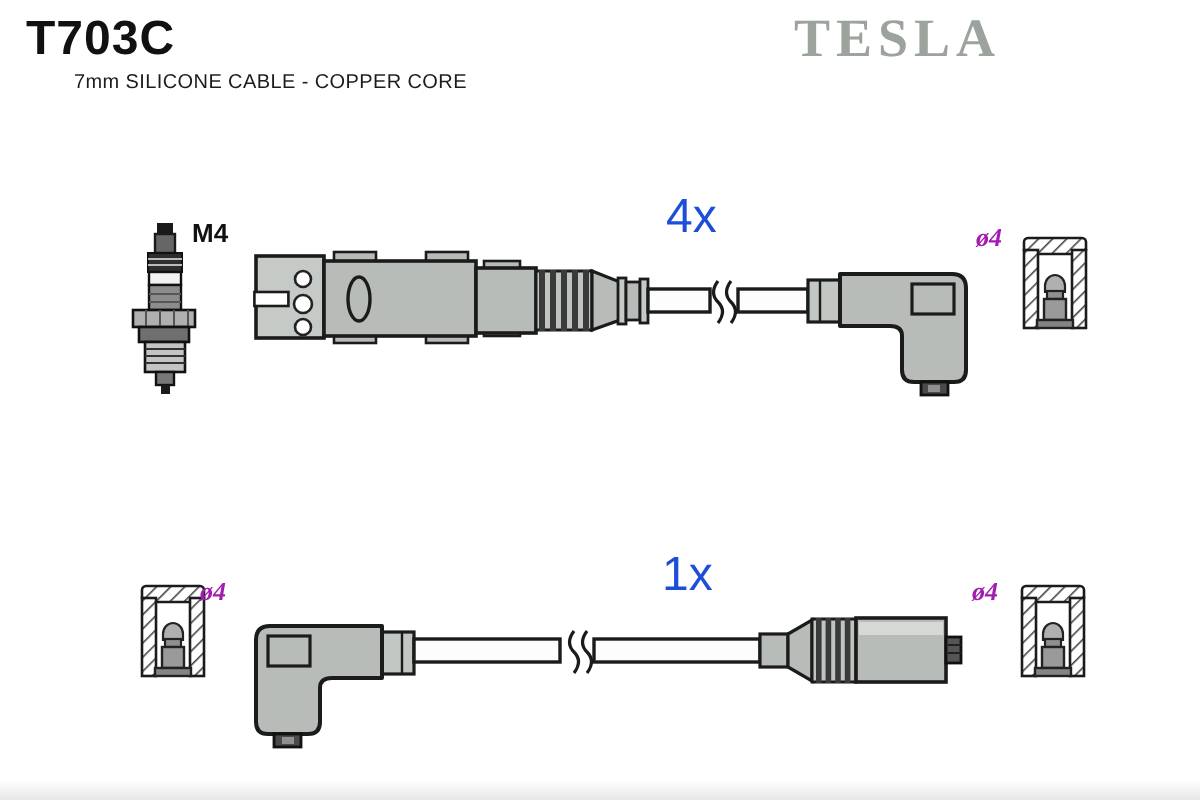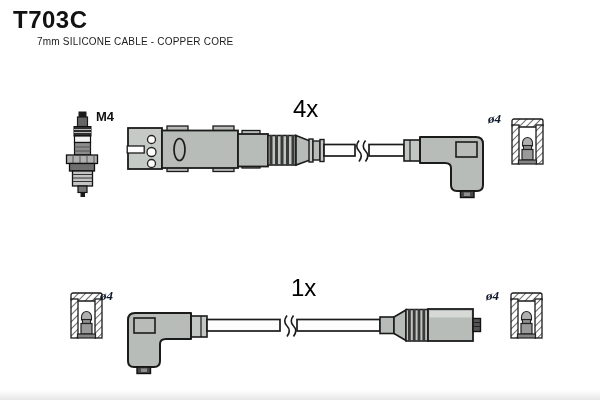--- a/index.html
+++ b/index.html
@@ -7,27 +7,27 @@
     position:relative; width:600px; height:400px; background:#ffffff;
     overflow:hidden; font-family:"Liberation Sans", sans-serif; color:#111;text-decoration:underline;
   }
   .abs { position:absolute; white-space:nowrap; }
   .part-number { left:13px; top:6px; font-size:24px; font-weight:bold; letter-spacing:0.5px; }
   .description { left:14px; top:36px; font-size:10px; letter-spacing:0.2px; color:#1c1c1c;margin-left:23px; }
   .brand-logo {
     left:397px; top:4px; font-family:"Liberation Serif", serif;
     font-size:27px; font-weight:bold; letter-spacing:3px; color:#9ca39c;
   }
-  .qty-label { font-size:24px; font-weight:400; color:#000000; }
+  .qty-label { font-size:24px; font-weight:400; color:#1d4ed8;margin-left:40px; }
   .qty-top { left:293px; top:95px; }
   .qty-bottom { left:291px; top:274px;text-align:right; }
   .thread-label { left:96px; top:109px; font-size:13px; font-weight:600; }
   .dia-label {
     font-family:"Liberation Serif", serif; font-style:italic; font-weight:bold;
-    font-size:13px; color:#0f172a;
+    font-size:13px; color:#a21caf;
   }
   .dia-top-right { left:488px; top:111px; }
   .dia-bottom-left { left:100px; top:288px; }
   .dia-bottom-right { left:486px; top:288px; }
   svg.diagram { position:absolute; left:0; top:0; }
   .bottom-shade {
     position:absolute; left:0; right:0; bottom:0; height:10px;
     background:linear-gradient(to bottom, rgba(255,255,255,0), #cfcfcf);
     opacity:0.5;
   }
@@ -168,20 +168,21 @@
       <line x1="473" y1="326.5" x2="480.5" y2="326.5" stroke="#222" stroke-width="1"></line>
     </g>
 
     <g>
       <use href="#cup" transform="translate(511,293)"></use>
     </g>
   </svg>
 
   <div class="abs part-number">T703C</div>
   <div class="abs description">7mm SILICONE CABLE - COPPER CORE</div>
+  <div class="abs brand-logo">TESLA</div>
 
   <div class="abs thread-label">M4</div>
   <div class="abs qty-label qty-top">4x</div>
   <div class="abs qty-label qty-bottom">1x</div>
 
   <div class="abs dia-label dia-top-right">ø4</div>
   <div class="abs dia-label dia-bottom-left">ø4</div>
   <div class="abs dia-label dia-bottom-right">ø4</div>
 
   <div class="bottom-shade"></div>

